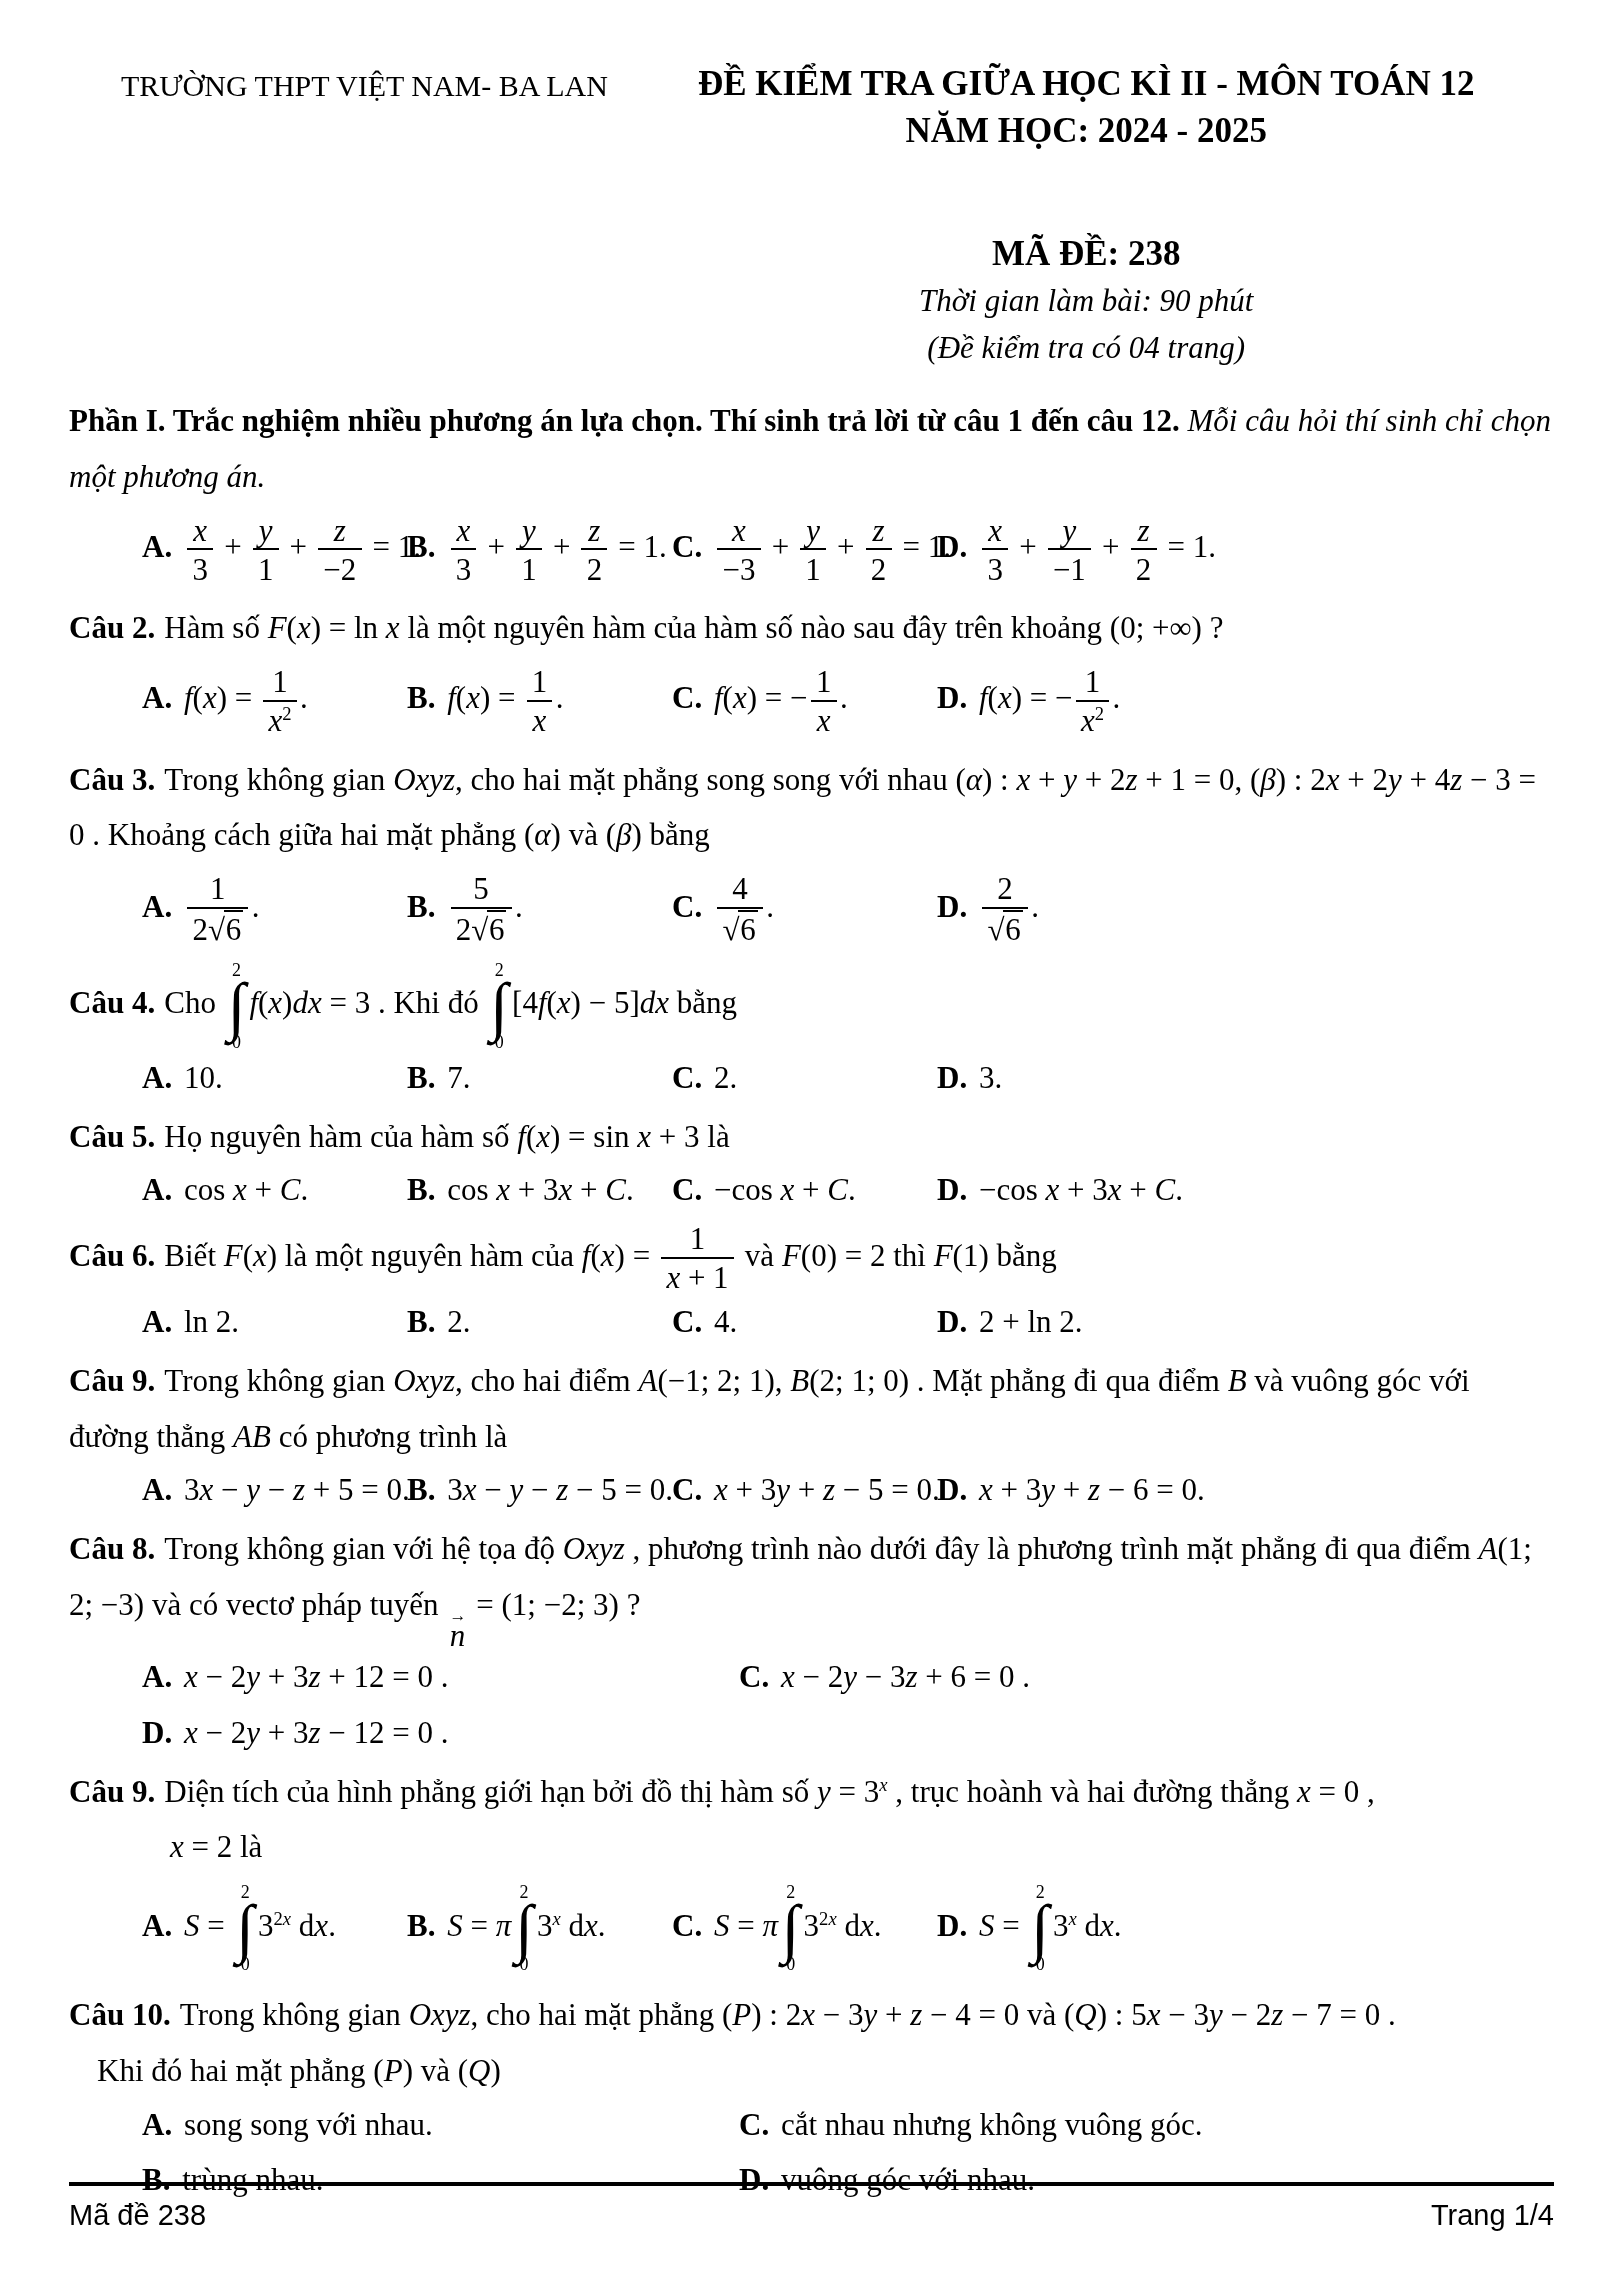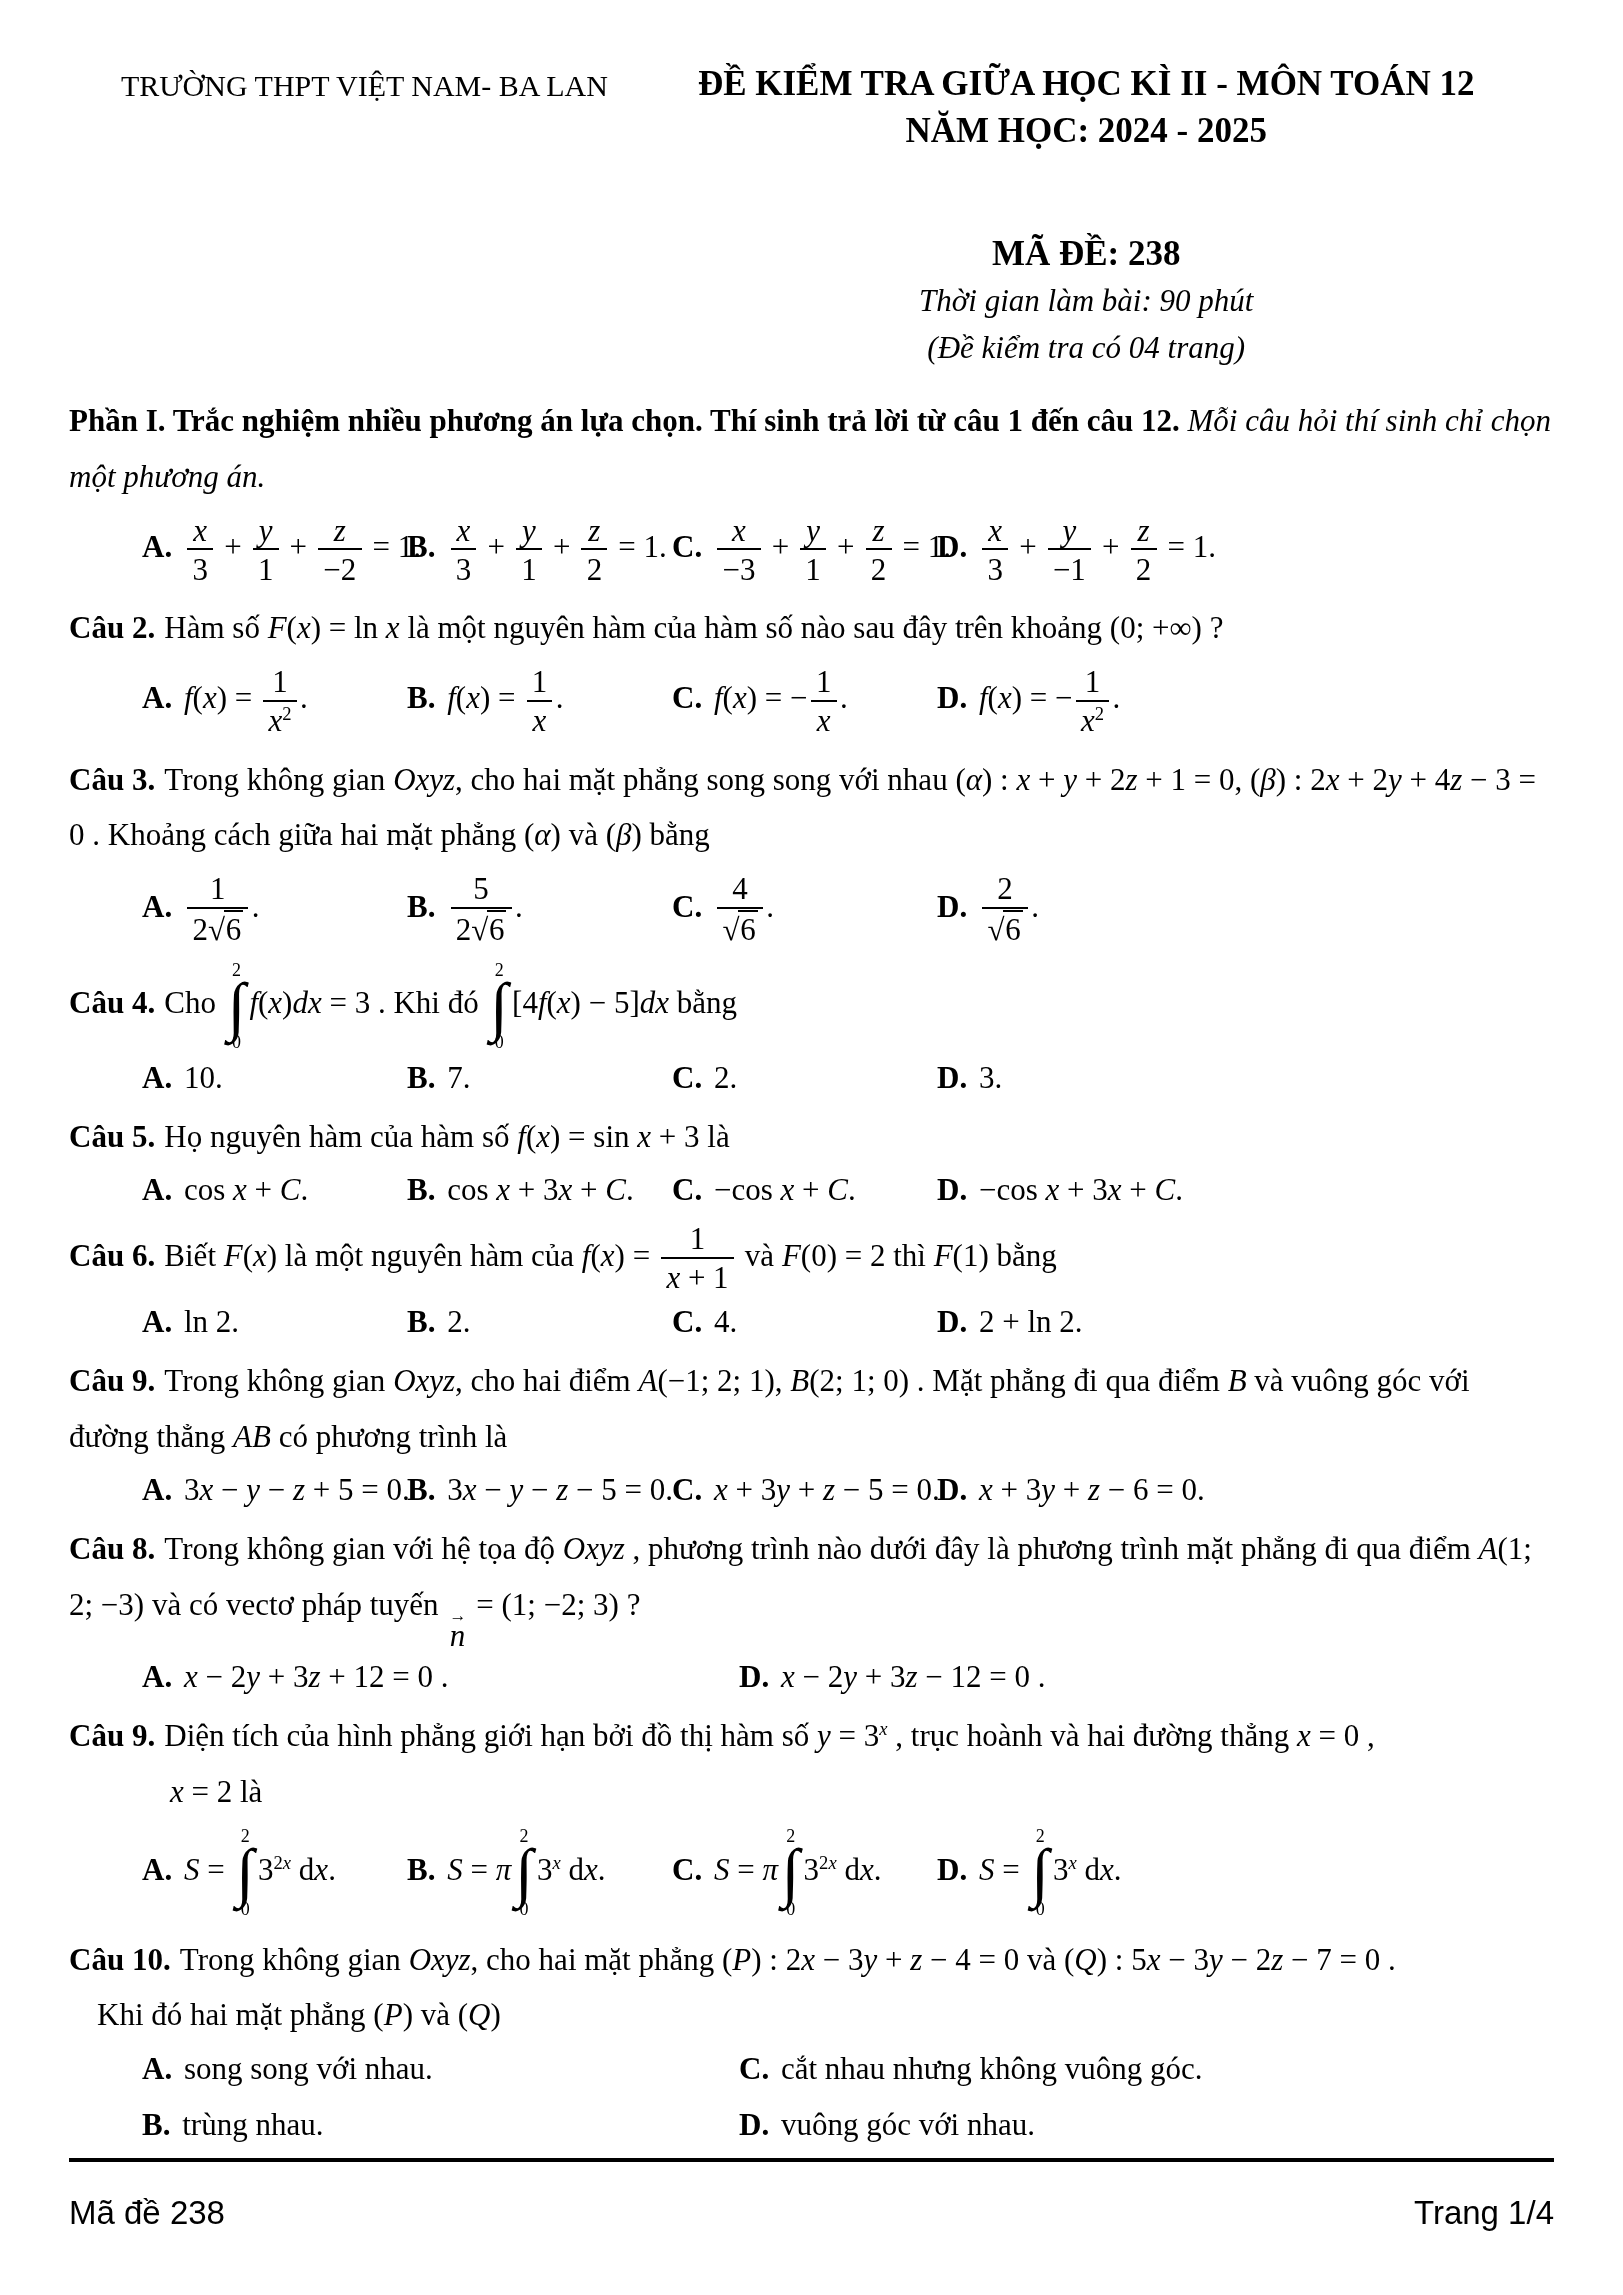--- a/index.html
+++ b/index.html
@@ -48,23 +48,23 @@
   .sqrt { display:inline-flex; align-items:baseline; }
   .rsign { line-height:1; }
   .rbar { border-top:2px solid #000; margin-left:-1.3px; padding:0 2px; }
   .vec { display:inline-flex; flex-direction:column; align-items:center; vertical-align:-0.18em; line-height:1; margin:0 2.6px; }
   .varrow { font-size:0.55em; line-height:0.55; }
   sup { font-size:0.6em; vertical-align:super; line-height:0; }
 
   
   .footer {
     position:absolute; left:69px; right:69px; bottom:63px;
-    border-top:4.6px solid #000; padding-top:32px;
+    border-top:4.6px solid #000; padding-top:13px;
     display:flex; justify-content:space-between;
-    font-family:"Liberation Sans","DejaVu Sans",sans-serif; font-size:33px;
+    font-family:"Liberation Sans","DejaVu Sans",sans-serif; font-size:29px;
   }
 </style>
 </head>
 <body>
 
 <div class="page">
 
   <div class="header">
     <div class="school">TRƯỜNG THPT VIỆT NAM- BA LAN</div>
     <div class="titleblock">
@@ -180,20 +180,21 @@
   </div>
 
   <div class="question">
     <p class="qtext"><b class="qlabel">Câu 8.</b><span class="qbody">Trong không gian với hệ tọa độ  <span class="mi">Oxyz</span> , phương trình nào dưới đây là phương trình mặt phẳng đi qua điểm  <span class="mi">A</span>(1; 2; −3)  và có vectơ pháp tuyến  <span class="vec">
               <span class="varrow">→</span>
               <span><span class="mi">n</span></span>
             </span> = (1; −2; 3) ?</span></p>
 
     <div class="opts c2">
           <div class="opt"><b class="olabel">A.</b><span><span class="mi">x</span> − 2<span class="mi">y</span> + 3<span class="mi">z</span> + 12 = 0 .</span></div>
+          <div class="opt"><b class="olabel">C.</b><span><span class="mi">x</span> − 2<span class="mi">y</span> − 3<span class="mi">z</span> + 6 = 0 .</span></div>
           <div class="opt"><b class="olabel">D.</b><span><span class="mi">x</span> − 2<span class="mi">y</span> + 3<span class="mi">z</span> − 12 = 0 .</span></div>
         </div>
   </div>
 
   <div class="question">
     <p class="qtext"><b class="qlabel">Câu 9.</b><span class="qbody">Diện tích của hình phẳng giới hạn bởi đồ thị hàm số  <span class="mi">y</span> = 3<sup><span class="mi">x</span></sup> , trục hoành và hai đường thẳng  <span class="mi">x</span> = 0 ,</span></p>
     <p class="qtext2 ind"><span class="mi">x</span> = 2 là</p>
     <div class="opts c4">
           <div class="opt"><b class="olabel">A.</b><span><span class="mi">S</span> = <span class="intg">
                 <span class="ilim">2</span>

